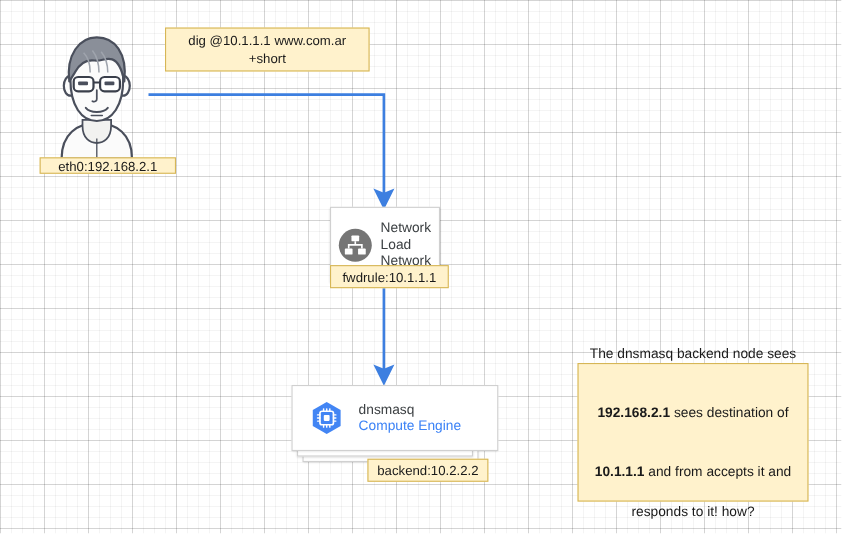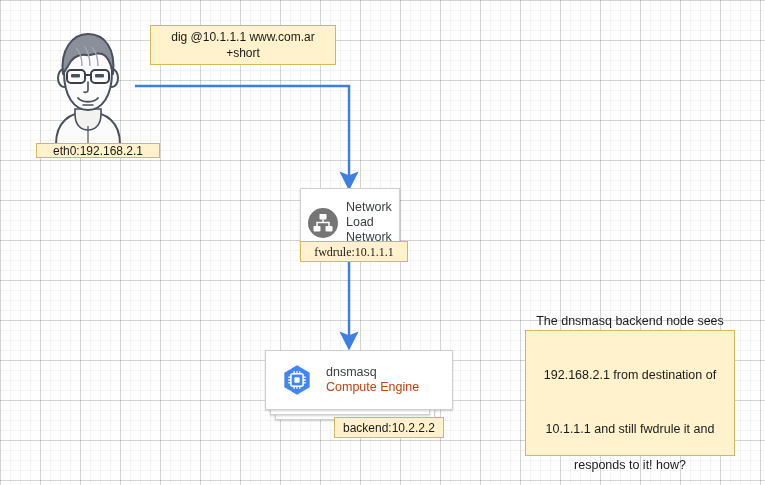--- a/index.html
+++ b/index.html
@@ -45,21 +45,21 @@
     align-items: center;
     justify-content: center;
     padding: 2px 6px;
     white-space: pre-line;
   }
   .note.big {
     font-size: 12.5px;
     line-height: 18px;
     padding: 8px 10px;
   }
-  .note.big b { font-weight: normal; }
+  .note.big b { font-weight: bold; }
 
   
   .card {
     position: absolute;
     box-sizing: border-box;
     background: #ffffff;
     border: 1px solid #d0d0d0;
     box-shadow: 0 1px 2px rgba(0,0,0,0.18);
   }
   .card-stack-back {
@@ -90,21 +90,21 @@
     flex-direction: column;
     justify-content: center;
     line-height: 15px;
   }
   .card-title {
     font-size: 12.5px;
     color: #3c4043;
   }
   .card-sub {
     font-size: 12.5px;
-    color: #c2410c;
+    color: #3b82f6;
   }
   .nlb-text {
     font-size: 12.5px;
     color: #3c4043;
     line-height: 15px;
   }
 
   .avatar {
     position: absolute;
   }
@@ -178,21 +178,21 @@
         </svg>
       </div>
       <div class="card-text">
         <span class="nlb-text">Network</span>
         <span class="nlb-text">Load</span>
         <span class="nlb-text">Network</span>
       </div>
     </div>
   </div>
 
-  <div class="note" style="left:300px; top:241px; width:108px; height:21px;font-family:Liberation Serif, serif;">fwdrule:10.1.1.1</div>
+  <div class="note" style="left:300px; top:241px; width:108px; height:21px;">fwdrule:10.1.1.1</div>
 
   <div class="card-stack-back" style="left:275px; top:360px; width:160px; height:60px;"></div>
   <div class="card-stack-back" style="left:270px; top:355px; width:160px; height:60px;"></div>
 
   <div class="card" style="left:265px; top:350px; width:188px; height:60px;">
     <div class="card-inner" style="gap:12px; padding:0 14px;">
       <div class="card-icon">
         <svg width="36" height="36" viewBox="0 0 36 36">
           <polygon points="18,2.5 31.4,10.25 31.4,25.75 18,33.5 4.6,25.75 4.6,10.25" fill="#4285f4"></polygon>
           <rect x="11.5" y="11.5" width="13" height="13" rx="2" fill="none" stroke="#ffffff" stroke-width="1.6"></rect>
@@ -219,22 +219,22 @@
       </div>
     </div>
   </div>
 
   <div class="note" style="left:300px; top:417px; width:110px; height:21px;margin-left:34px;">backend:10.2.2.2</div>
 
   <div class="note big" style="left:525px; top:330px; width:210px; height:126px;">
     <div style="width:100%;">
       <div>The dnsmasq backend node sees</div>
       <div>
-        <b>192.168.2.1</b><span> from destination of</span>
+        <b>192.168.2.1</b><span> sees destination of</span>
       </div>
       <div>
-        <b>10.1.1.1</b><span> and still fwdrule it and</span>
+        <b>10.1.1.1</b><span> and from accepts it and</span>
       </div>
       <div>responds to it! how?</div>
     </div>
   </div>
 
 </div>
 
 </body></html>

